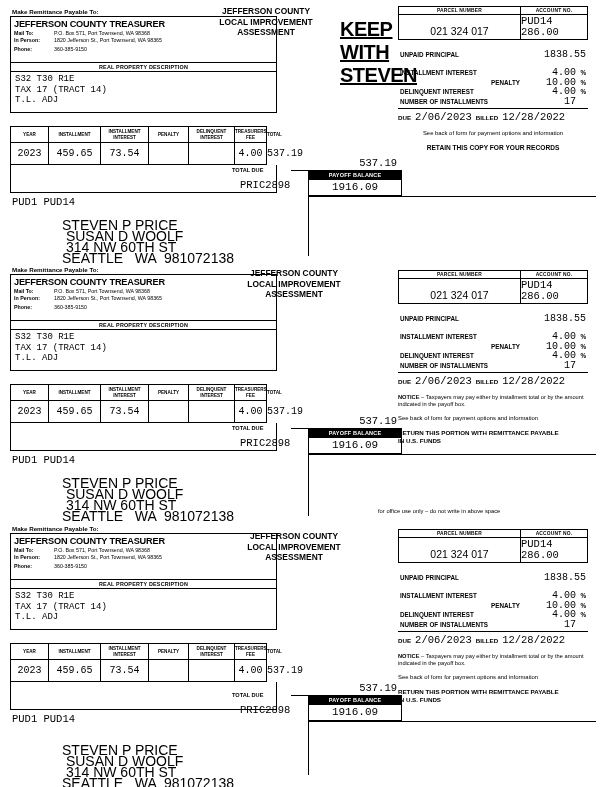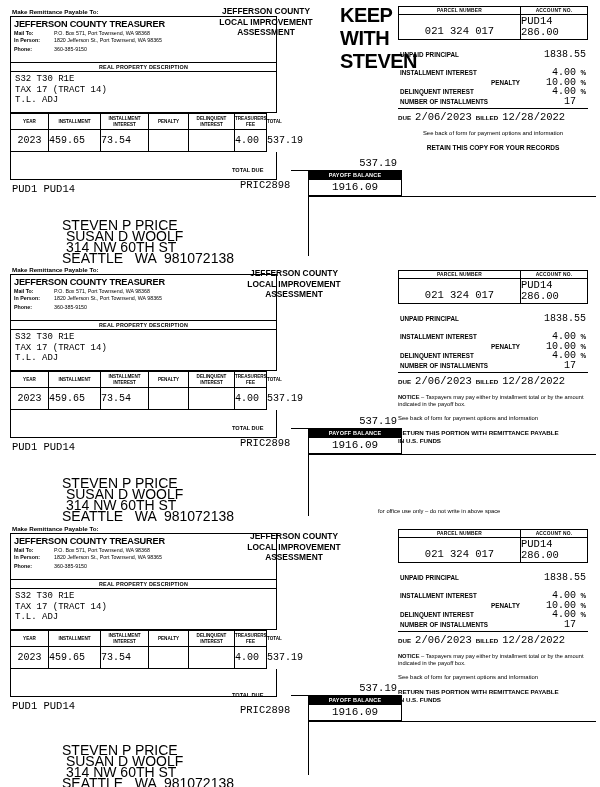--- a/index.html
+++ b/index.html
@@ -45,36 +45,36 @@
   .rpd-body {
     border: 1px solid #000;
     height: 42px;
     font-family: "Liberation Mono", monospace;
     font-size: 9px;
     line-height: 10.5px;
     padding: 2px 0 0 4px;
     white-space: pre;
   }
 
-  table.grid { border-collapse: collapse; width: 235px; table-layout: fixed; }
+  table.grid { border-collapse: collapse; width: 235px; table-layout: fixed; margin-top: 13px; }
   table.grid td, table.grid th { border: 1px solid #000; padding: 0; }
   .hdr-cell {
     font-size: 4.6px;
     font-weight: bold;
     text-align: center;
     line-height: 5.4px;
     height: 16px;
     vertical-align: middle;
     padding: 0 1px;
   }
   .val-cell {
     height: 22px;
     font-family: "Liberation Mono", monospace;
     font-size: 10px;
-    text-align: left;
+    text-align: center;
     padding-right: 4px;
     vertical-align: middle;
   }
   .val-cell.center { text-align: center; padding-right: 0; }
   .blank-strip { height: 28px; border-left: 1px solid #000; border-right: 1px solid #000; border-bottom: 1px solid #000; }
 
   .pud-line {
     font-family: "Liberation Mono", monospace;
     font-size: 10.5px;
     margin-top: 3px;
@@ -114,21 +114,21 @@
     font-weight: bold;
     text-align: center;
     padding: 1px 0;
     letter-spacing: .2px;
   }
   .r-hdr .c1 { width: 122px; border-right: 1px solid #000; }
   .r-hdr .c2 { width: 66px; }
   .r-vals { display: flex; border: 1px solid #000; height: 26px; }
   .r-vals .c1 {
     width: 122px; border-right: 1px solid #000;
-    font-family: Liberation Mono, monospace; font-size: 10.5px;
+    font-family: Liberation Sans, sans-serif; font-size: 10.5px;
     display: flex; align-items: flex-end; justify-content: center; padding-bottom: 2px;
   }
   .r-vals .c2 {
     width: 66px;
     font-family: "Liberation Mono", monospace; font-size: 10.5px;
     line-height: 11px; text-align: left; padding-top: 1px;
   }
 
   .unpaid-row {
     display: flex; justify-content: space-between; align-items: baseline;
@@ -247,21 +247,21 @@
  SUSAN D WOOLF
  314 NW 60TH ST
 SEATTLE   WA  981072138</div>
 
     <div class="center-head" style="left:212px; top:6px; width:108px;">
       <div>JEFFERSON COUNTY</div>
       <div>LOCAL IMPROVEMENT</div>
       <div>ASSESSMENT</div>
     </div>
 
-    <div class="keep-this" style="left:340px; top:4px;">
+    <div class="keep-this" style="left:340px; top:18px;text-decoration:underline;">
       <div>KEEP</div>
       <div>WITH</div>
       <div>STEVEN</div>
     </div>
 
     <div class="rightblock" style="left:398px; top:6px;">
       <div class="r-hdr">
         <div class="c1">PARCEL NUMBER</div>
         <div class="c2">ACCOUNT NO.</div>
       </div>

